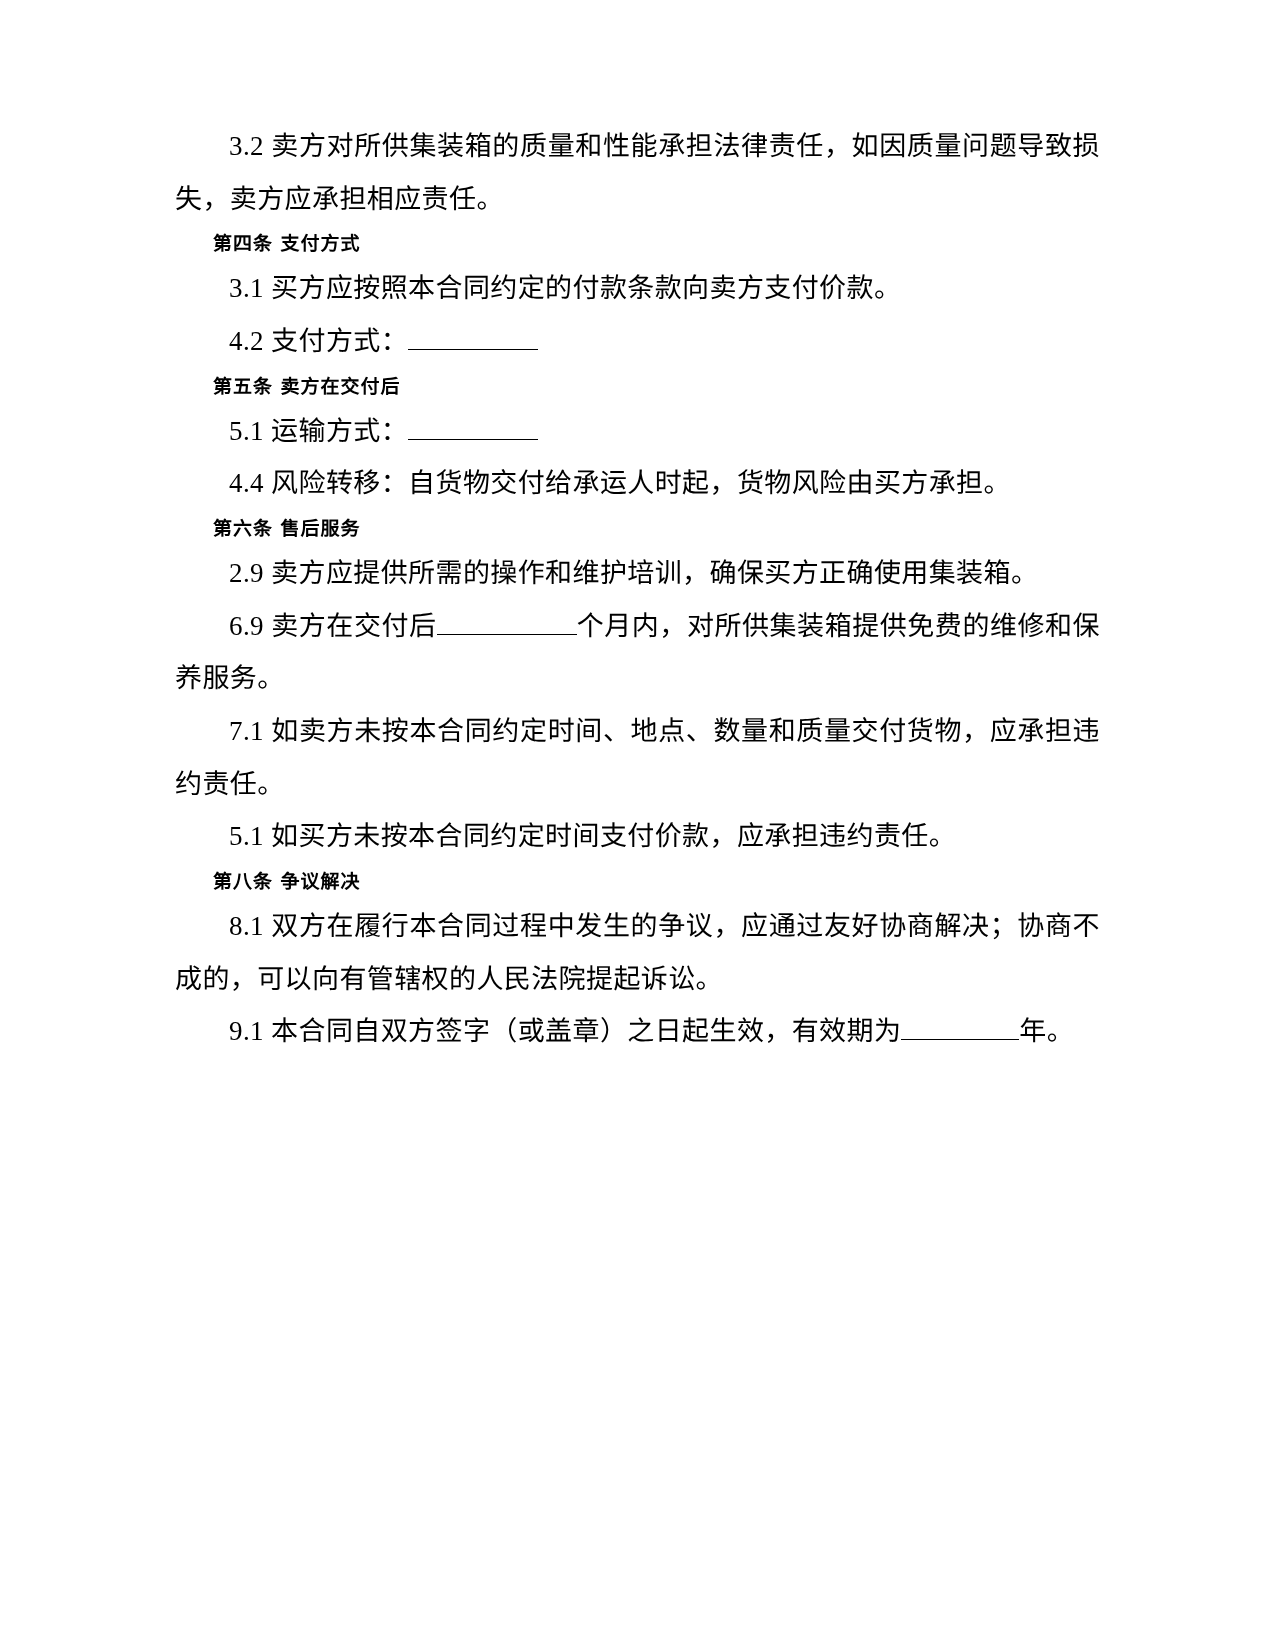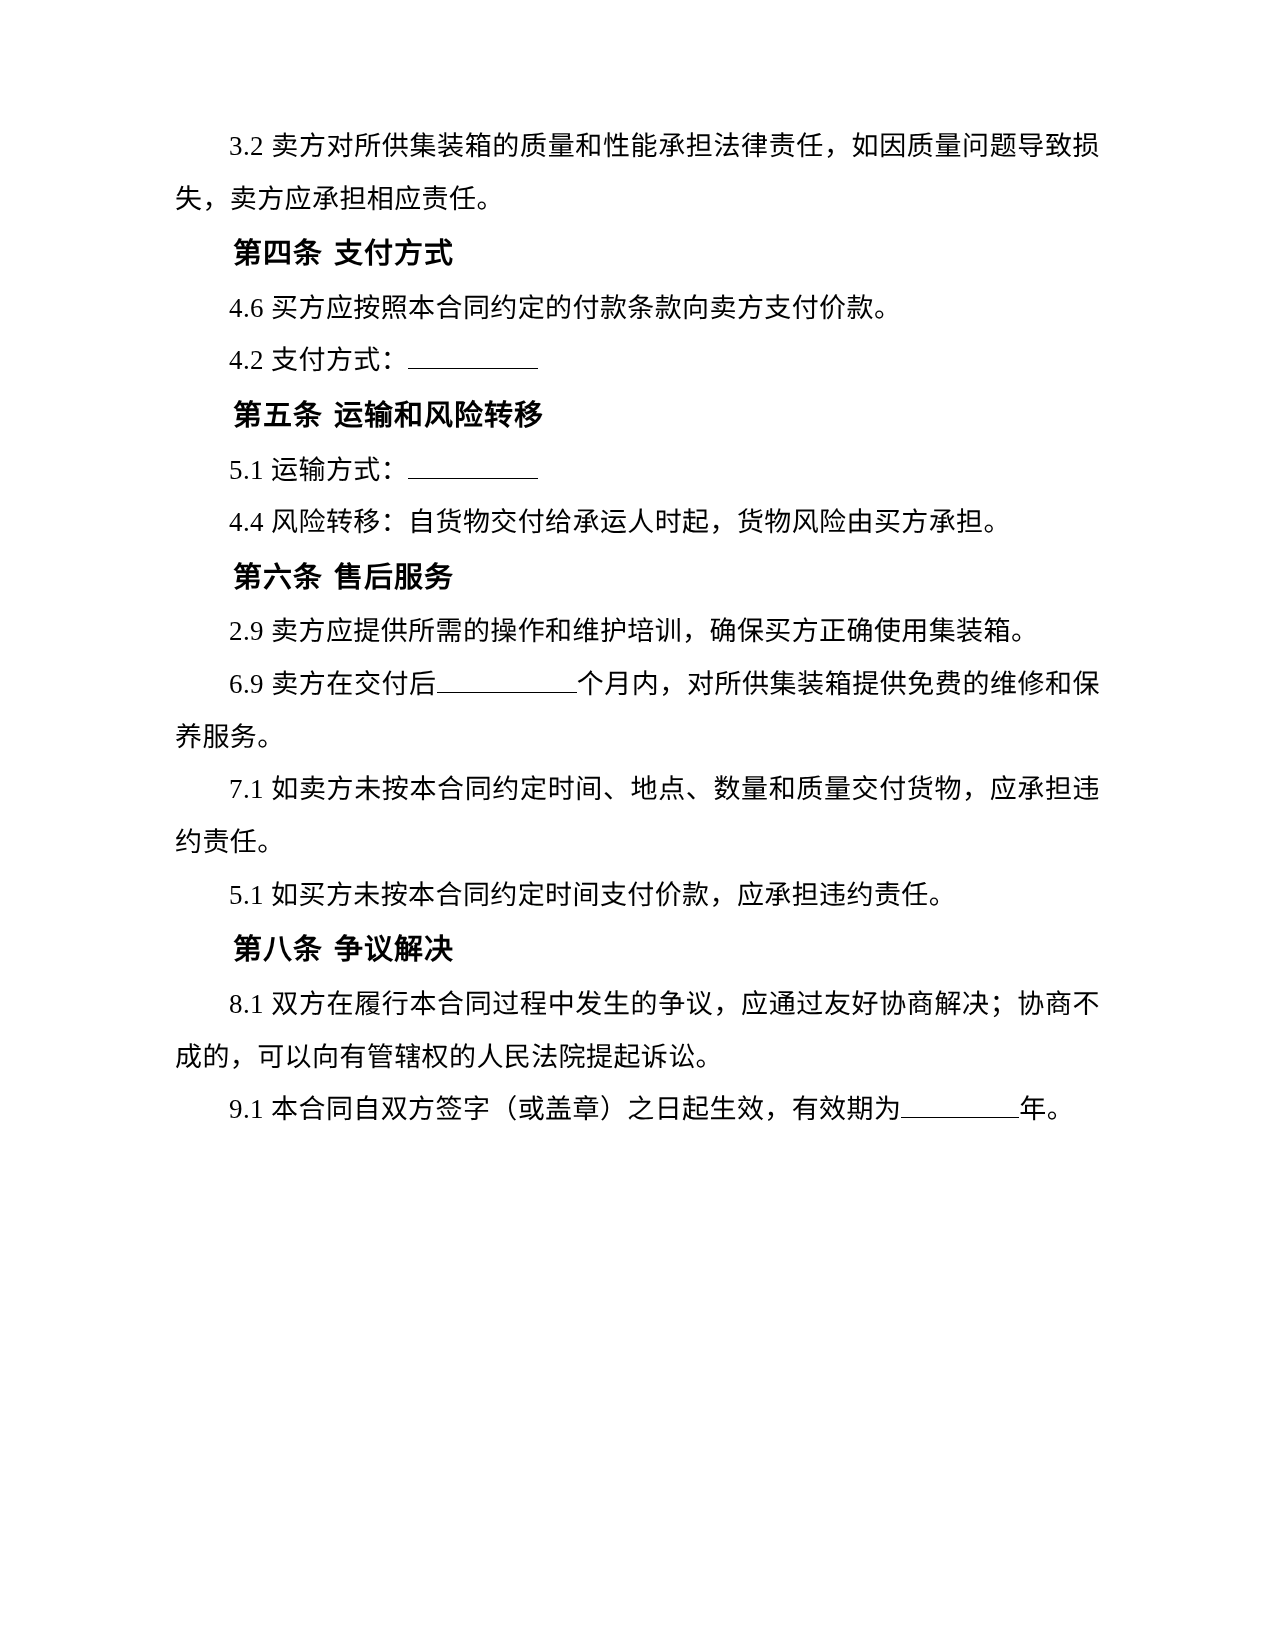--- a/index.html
+++ b/index.html
@@ -28,21 +28,21 @@
   }
   .para {
     font-size: 27px;
     line-height: 1.95;
     text-align: justify;
     text-justify: inter-ideograph;
     letter-spacing: 0.4px;
     text-indent: 2em;
   }
   .heading {
-    font-size: 29px;
+    font-size: 19px;
     line-height: 1.95;
     font-weight: bold;
     font-family: "DejaVu Sans", "Liberation Sans", sans-serif;
     text-indent: 2em;
     letter-spacing: 1px;
   }
   .blank {
     display: inline-block;
     border-bottom: 1.5px solid #000;
     vertical-align: baseline;
@@ -54,25 +54,25 @@
 </head>
 <body>
 
 <div class="page">
   <div class="doc-body">
 
     <p class="para">3.2 卖方对所供集装箱的质量和性能承担法律责任，如因质量问题导致损失，卖方应承担相应责任。</p>
 
     <p class="heading">第四条 支付方式</p>
 
-    <p class="para">4.6 买方应按照本合同约定的付款条款向卖方支付价款。</p>
+    <p class="para">3.1 买方应按照本合同约定的付款条款向卖方支付价款。</p>
 
     <p class="para"><span>4.2 支付方式：</span><span class="blank blank-md"></span></p>
 
-    <p class="heading">第五条 运输和风险转移</p>
+    <p class="heading">第五条 卖方在交付后</p>
 
     <p class="para"><span>5.1 运输方式：</span><span class="blank blank-md"></span></p>
 
     <p class="para">4.4 风险转移：自货物交付给承运人时起，货物风险由买方承担。</p>
 
     <p class="heading">第六条 售后服务</p>
 
     <p class="para">2.9 卖方应提供所需的操作和维护培训，确保买方正确使用集装箱。</p>
 
     <p class="para"><span>6.9 卖方在交付后</span><span class="blank blank-lg"></span><span>个月内，对所供集装箱提供免费的维修和保养服务。</span></p>

